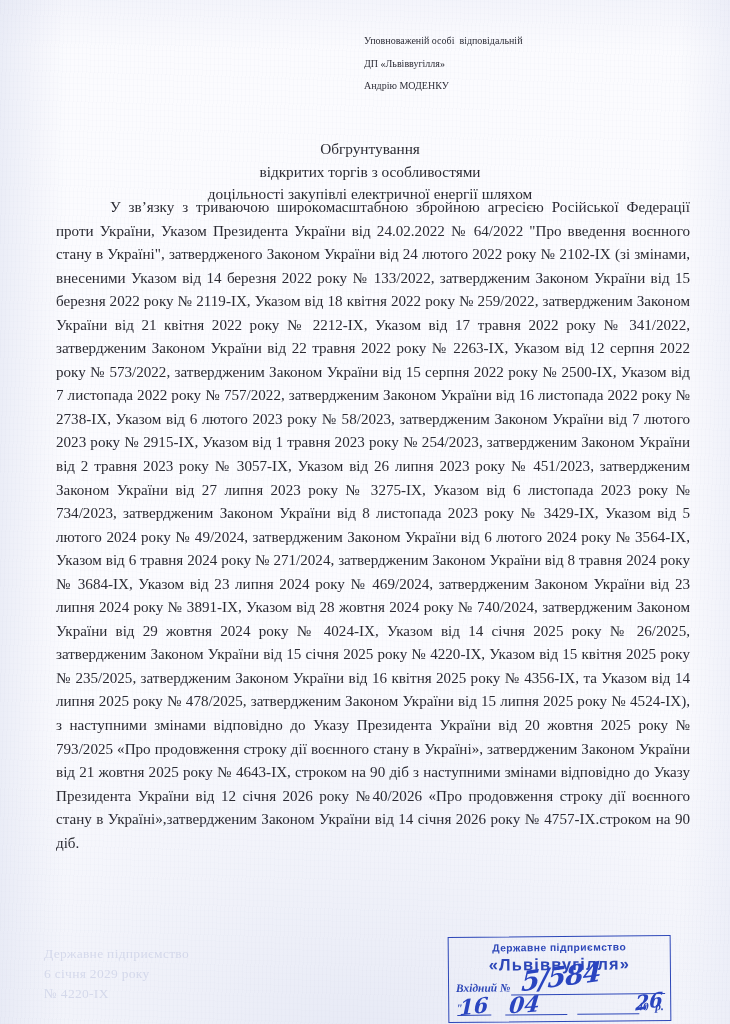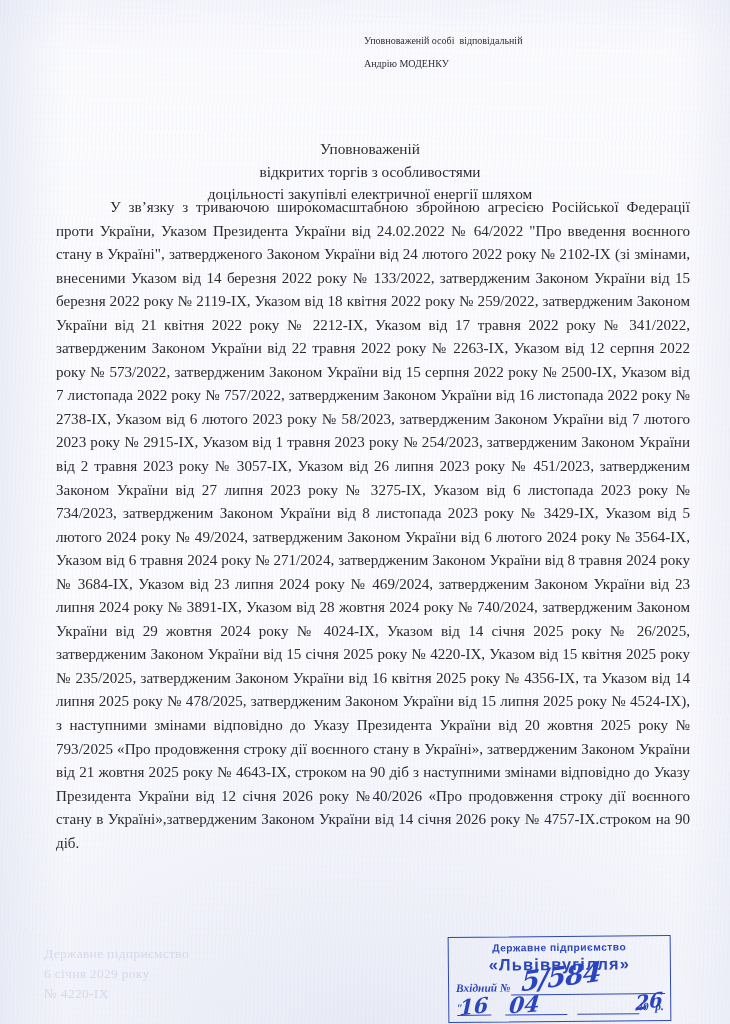--- a/index.html
+++ b/index.html
@@ -205,25 +205,26 @@
   <div class="bleed">
     <div>Державне підприємство</div>
     <div>6 січня 2029 року</div>
     <div>№ 4220-IX</div>
   </div>
 
   <div class="content">
 
     <div class="addressee">
       <div>Уповноваженій особі  відповідальній</div>
+      <div>ДП «Львіввугілля»</div>
       <div>Андрію МОДЕНКУ</div>
     </div>
 
     <div class="title-block">
-      <div>Уповноваженій</div>
+      <div>Обгрунтування</div>
       <div>відкритих торгів з особливостями</div>
       <div>доцільності закупівлі електричної енергії шляхом</div>
     </div>
 
     <div class="body-text"><span class="indent"></span><span>У зв’язку з триваючою широкомасштабною збройною агресією Російської Федерації проти України, Указом Президента України від 24.02.2022 № 64/2022 "Про введення воєнного стану в Україні", затвердженого Законом України від 24 лютого 2022 року № 2102-IX (зі змінами, внесеними Указом від 14 березня 2022 року № 133/2022, затвердженим Законом України від 15 березня 2022 року № 2119-IX, Указом від 18 квітня 2022 року № 259/2022, затвердженим Законом України від 21 квітня 2022 року № 2212-IX, Указом від 17 травня 2022 року № 341/2022, затвердженим Законом України від 22 травня 2022 року № 2263-IX, Указом від 12 серпня 2022 року № 573/2022, затвердженим Законом України від 15 серпня 2022 року № 2500-IX, Указом від 7 листопада 2022 року № 757/2022, затвердженим Законом України від 16 листопада 2022 року № 2738-IX, Указом від 6 лютого 2023 року № 58/2023, затвердженим Законом України від 7 лютого 2023 року № 2915-IX, Указом від 1 травня 2023 року № 254/2023, затвердженим Законом України від 2 травня 2023 року № 3057-IX, Указом від 26 липня 2023 року № 451/2023, затвердженим Законом України від 27 липня 2023 року № 3275-IX, Указом від 6 листопада 2023 року № 734/2023, затвердженим Законом України від 8 листопада 2023 року № 3429-IX, Указом від 5 лютого 2024 року № 49/2024, затвердженим Законом України від 6 лютого 2024 року № 3564-IX, Указом від 6 травня 2024 року № 271/2024, затвердженим Законом України від 8 травня 2024 року № 3684-IX, Указом від 23 липня 2024 року № 469/2024, затвердженим Законом України від 23 липня 2024 року № 3891-IX, Указом від 28 жовтня 2024 року № 740/2024, затвердженим Законом України від 29 жовтня 2024 року № 4024-IX, Указом від 14 січня 2025 року № 26/2025, затвердженим Законом України від 15 січня 2025 року № 4220-IX, Указом від 15 квітня 2025 року № 235/2025, затвердженим Законом України від 16 квітня 2025 року № 4356-IX, та Указом від 14 липня 2025 року № 478/2025, затвердженим Законом України від 15 липня 2025 року № 4524-IX), з наступними змінами відповідно до Указу Президента України від 20 жовтня 2025 року № 793/2025 «Про продовження строку дії воєнного стану в Україні», затвердженим Законом України від 21 жовтня 2025 року № 4643-IX, строком на 90 діб з наступними змінами відповідно до Указу Президента України від 12 січня 2026 року №40/2026 «Про продовження строку дії воєнного стану в Україні»,затвердженим  Законом України від 14 січня 2026 року № 4757-IX.строком на 90 діб.</span></div>
 
     <div class="stamp">
       <div class="stamp-line1">Державне підприємство</div>
       <div class="stamp-line2">«Львіввугілля»</div>
 

